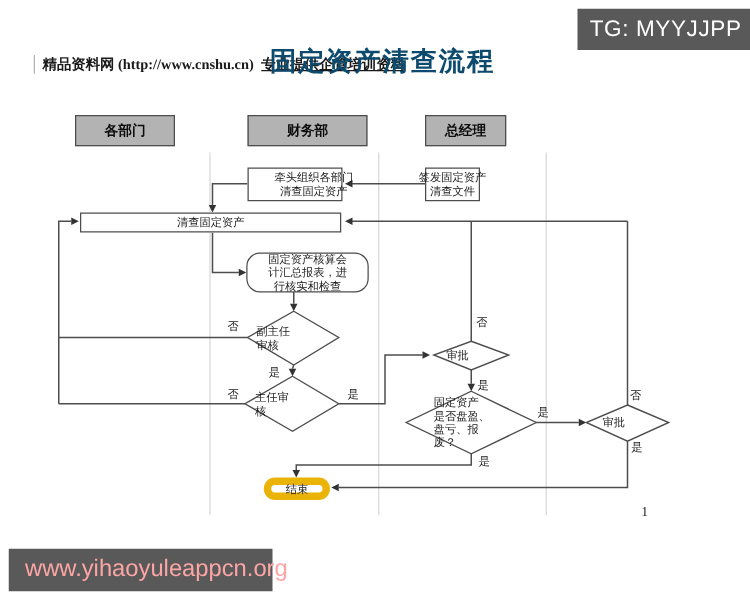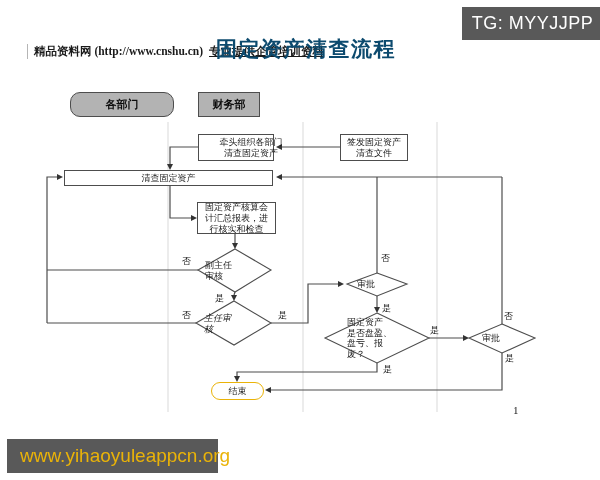--- a/index.html
+++ b/index.html
@@ -9,21 +9,21 @@
   }
   
   .tg-badge{
     position:absolute;left:462px;top:7px;width:141px;height:33px;background:#595959;
     color:#fff;font-size:18px;display:flex;align-items:center;justify-content:center;
     letter-spacing:.5px;font-family:"Liberation Sans",sans-serif;
   }
   
   .footer-bar{
     position:absolute;left:7px;top:439px;width:211px;height:34px;background:#595959;
-    color:#eab308;font-size:19px;line-height:34px;padding-left:13px;box-sizing:border-box;
+    color:#fca5a5;font-size:19px;line-height:34px;padding-left:13px;box-sizing:border-box;
     font-family:"Liberation Sans",sans-serif;white-space:nowrap;
   }
   
   .source-header{
     position:absolute;left:27px;top:44px;font-size:11.5px;font-weight:bold;color:#1a1a1a;
     border-left:1px solid #b5b5b5;padding-left:6px;white-space:nowrap;
     font-family:"Liberation Serif","DejaVu Serif",serif;
   }
   .source-header .tagline{text-decoration:underline;margin-left:6px;}
   
@@ -46,21 +46,21 @@
     font-family:"Liberation Serif","DejaVu Serif",serif;white-space:nowrap;
   }
   
   .dtext{
     position:absolute;text-align:left;font-size:9px;line-height:10.5px;color:#1a1a1a;
     font-family:"Liberation Serif","DejaVu Serif",serif;white-space:nowrap;
   }
   
   .terminator{
     position:absolute;left:211px;top:382px;width:53px;height:18px;background:#fff;
-    border:1px solid #eab308;border-radius:9px;box-sizing:border-box;
+    border:6px solid #eab308;border-radius:9px;box-sizing:border-box;
     display:flex;align-items:center;justify-content:center;font-size:9px;color:#1a1a1a;
     font-family:"Liberation Serif","DejaVu Serif",serif;
   }
   
   .edge-label{
     position:absolute;font-size:9px;color:#1a1a1a;
     font-family:"Liberation Serif","DejaVu Serif",serif;
   }
   .page-number{
     position:absolute;left:513px;top:404px;font-size:11px;color:#222;
@@ -140,45 +140,46 @@
     </g>
   </svg>
 
   <div class="tg-badge">TG: MYYJJPP</div>
   <div class="footer-bar">www.yihaoyuleappcn.org</div>
 
   <div class="source-header"><span>精品资料网 (http://www.cnshu.cn)</span><span class="tagline">专业提供企管培训资料</span></div>
 
   <div class="page-title">固定资产清查流程</div>
 
-  <div class="lane-header" style="left:70px;width:104px;border-radius:10px;">各部门</div>
-  <div class="lane-header" style="left:198px;width:62px;">财务部</div>
+  <div class="lane-header" style="left:60px;width:80px;">各部门</div>
+  <div class="lane-header" style="left:198px;width:96px;">财务部</div>
+  <div class="lane-header" style="left:340px;width:65px;">总经理</div>
 
   <div class="flowbox" style="left:198px;top:134px;width:76px;height:27px;padding-left:30px;">
     <span>牵头组织各部门</span>
     <span>清查固定资产</span>
   </div>
-  <div class="flowbox" style="left:340px;top:134px;width:68px;height:27px;">
+  <div class="flowbox" style="left:340px;top:134px;width:44px;height:27px;">
     <span>签发固定资产</span>
     <span>清查文件</span>
   </div>
   <div class="flowbox" style="left:64px;top:170px;width:209px;height:16px;">
     <span>清查固定资产</span>
   </div>
-  <div class="flowbox" style="left:197px;top:202px;width:79px;height:32px;">
+  <div class="flowbox" style="left:197px;top:202px;width:98px;height:32px;border-radius:11px;">
     <span>固定资产核算会</span>
     <span>计汇总报表，进</span>
     <span>行核实和检查</span>
   </div>
 
   <div class="dtext" style="left:205px;top:260px;width:60px;">
     <div>副主任</div>
     <div>审核</div>
   </div>
-  <div class="dtext" style="left:204px;top:313px;width:60px;font-style:italic;">
+  <div class="dtext" style="left:204px;top:313px;width:60px;">
     <div>主任审</div>
     <div>核</div>
   </div>
   <div class="dtext" style="left:357px;top:279px;width:40px;">
     <div>审批</div>
   </div>
   <div class="dtext" style="left:347px;top:317px;width:60px;">
     <div>固定资产</div>
     <div>是否盘盈、</div>
     <div>盘亏、报</div>

